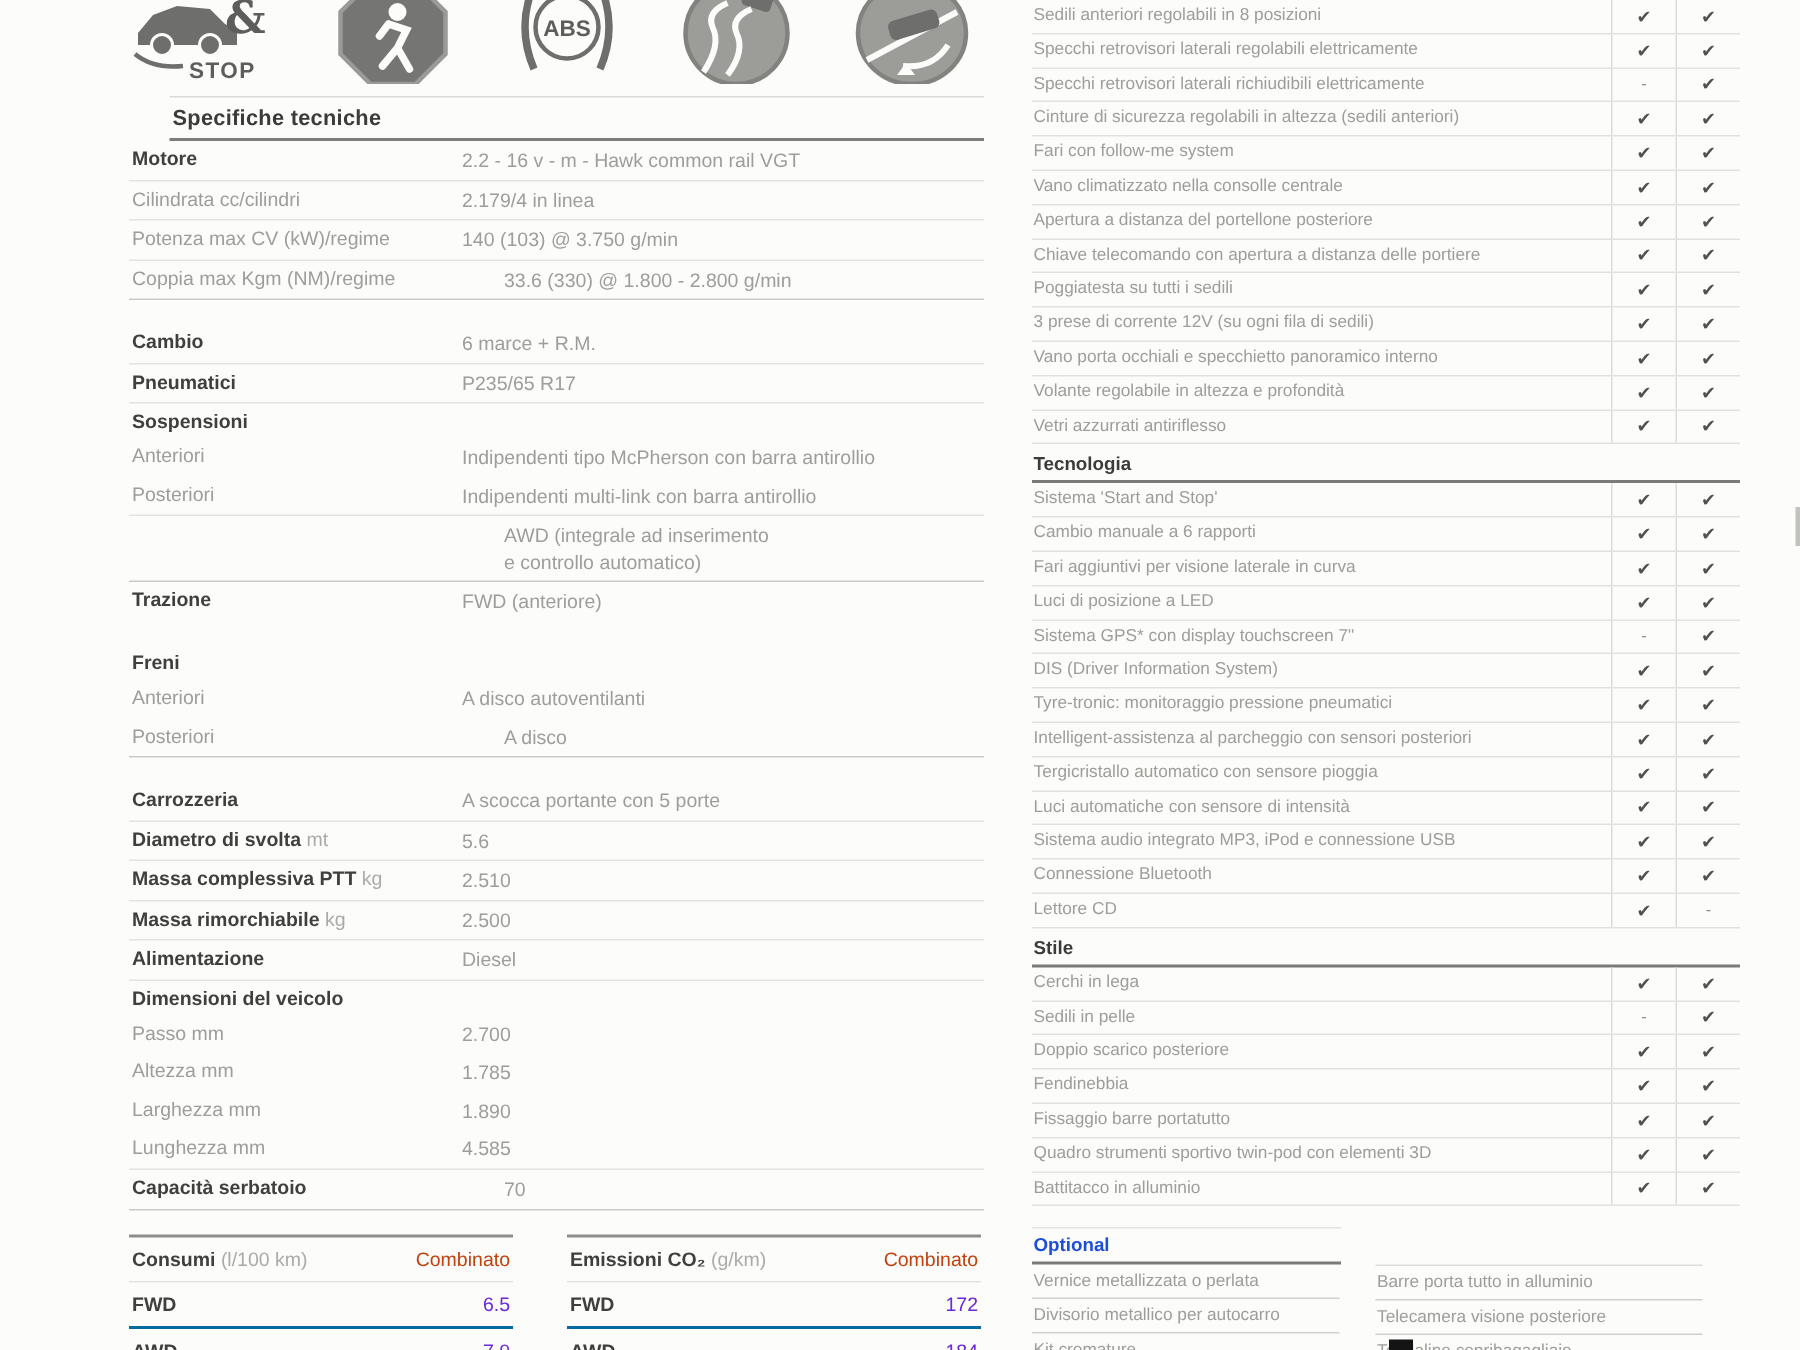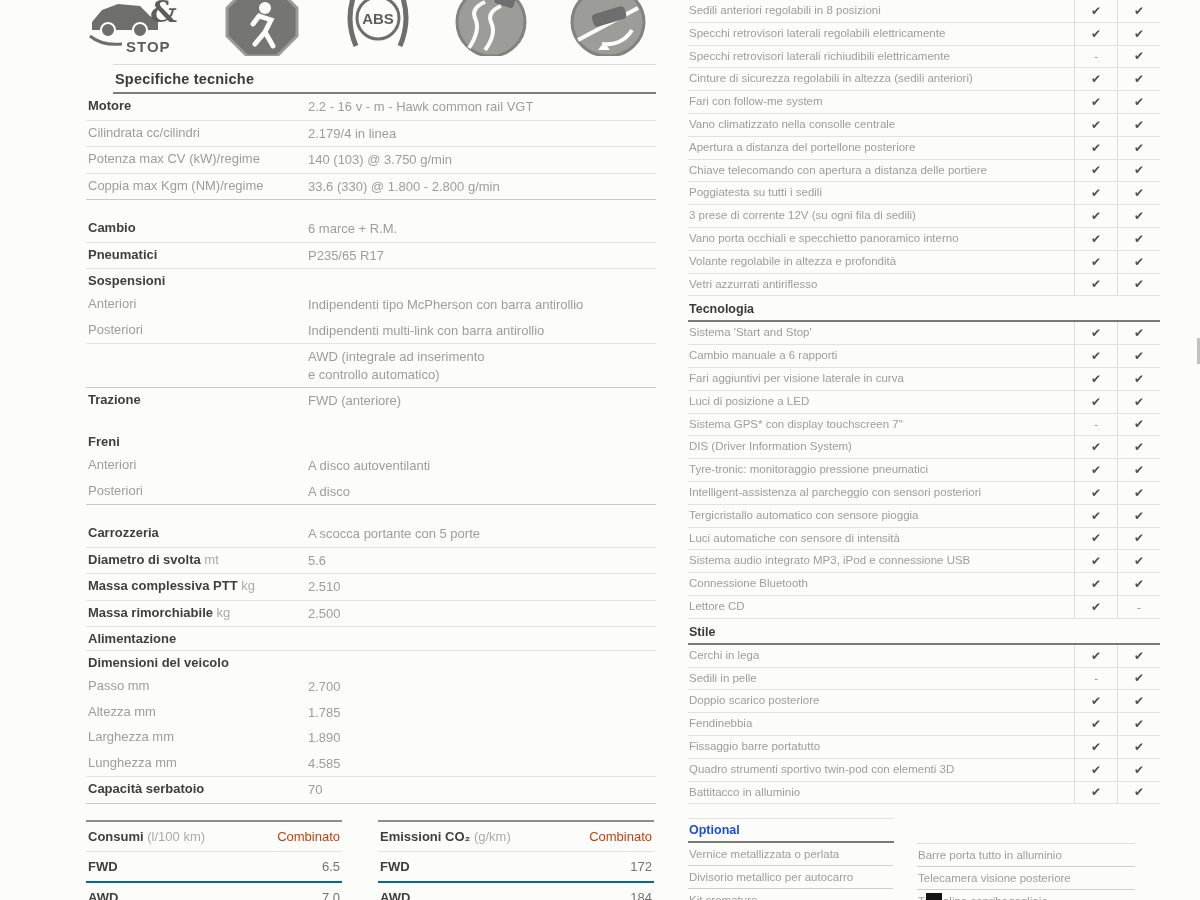--- a/index.html
+++ b/index.html
@@ -20,39 +20,39 @@
   }
   .icons-row svg{margin-top:-16px;flex-shrink:0;}
   .left-title{
     margin-top:8px;font-weight:700;font-size:14.5px;color:#3b3b39;
     border-top:1px solid #dadad7;border-bottom:2px solid #7d7d7a;
     padding:6px 0 5px 2px;letter-spacing:0.2px;margin-left:27px;
   }
   .spec-group{margin-bottom:16px;}
   .spec-row{display:flex;border-bottom:1px solid #e3e3e0;padding:4px 0 4px 2px;font-size:13px;}
   .spec-row.no-rule{border-bottom:none;justify-content:flex-end;}
-  .spec-row.end-rule{border-bottom:1px solid #c9c9c6;}
+  .spec-row.end-rule{border-bottom:1px solid #c9c9c6;gap:28px;}
   .spec-label{width:220px;flex-shrink:0;color:#9d9d99;}
   .spec-label.bold{color:#3f3f3d;font-weight:700;}
   .unit{font-weight:400;color:#aaaaa6;}
   .spec-value{flex:1;color:#9d9d99;white-space:pre-line;line-height:1.35;}
   
   .mini-tables{display:flex;gap:36px;margin-top:12px;}
   .mini{border-top:2px solid #8d8d8a;border-bottom:2px solid #8d8d8a;}
   .mini.t0{width:256px;}
   .mini.t1{width:276px;}
   .mini-header{display:flex;justify-content:space-between;align-items:baseline;
     padding:7px 2px;border-bottom:1px solid #e3e3e0;font-size:13px;text-align:right;}
   .mini-title{font-weight:700;color:#3f3f3d;}
   .mini-colhead{color:#c2410c;}
   .mini-row{display:flex;justify-content:space-between;padding:7px 2px;
     border-bottom:2px solid #0369a1;font-size:13px;}
   .mini-row:last-child{border-bottom:none;}
   .mini-row-label{font-weight:700;color:#3f3f3d;}
-  .mini-row-value{color:#737373;margin-left:32px;}
+  .mini-row-value{color:#6d28d9;margin-left:32px;}
   
   .right-col{position:absolute;left:688px;top:0;width:472px;}
   .feat-row{display:flex;align-items:stretch;border-bottom:1px solid #e1e1de;}
   .feat-label{flex:1;padding:4px 4px 4px 1px;font-size:11.5px;color:#9d9d99;line-height:1.2;}
   .feat-check{width:42px;flex-shrink:0;border-left:1px solid #dcdcd9;
     display:flex;align-items:center;justify-content:center;
     color:#51514f;font-size:12px;}
   .feat-check .dash{color:#8d8d8a;font-size:11px;}
   .feat-section-title{font-weight:700;font-size:12.5px;color:#3b3b39;
     padding:6px 0 4px 1px;border-bottom:2px solid #7a7a77;}
@@ -193,20 +193,21 @@
           <div class="spec-row">
             <div class="spec-label bold">Massa complessiva PTT<span class="unit"> kg</span></div>
             <div class="spec-value">2.510</div>
           </div>
           <div class="spec-row">
             <div class="spec-label bold">Massa rimorchiabile<span class="unit"> kg</span></div>
             <div class="spec-value">2.500</div>
           </div>
           <div class="spec-row">
             <div class="spec-label bold">Alimentazione</div>
+            <div class="spec-value">Diesel</div>
           </div>
           <div class="spec-row no-rule">
             <div class="spec-label bold">Dimensioni del veicolo</div>
             <div class="spec-value"></div>
           </div>
           <div class="spec-row no-rule">
             <div class="spec-label">Passo mm</div>
             <div class="spec-value">2.700</div>
           </div>
           <div class="spec-row no-rule">

